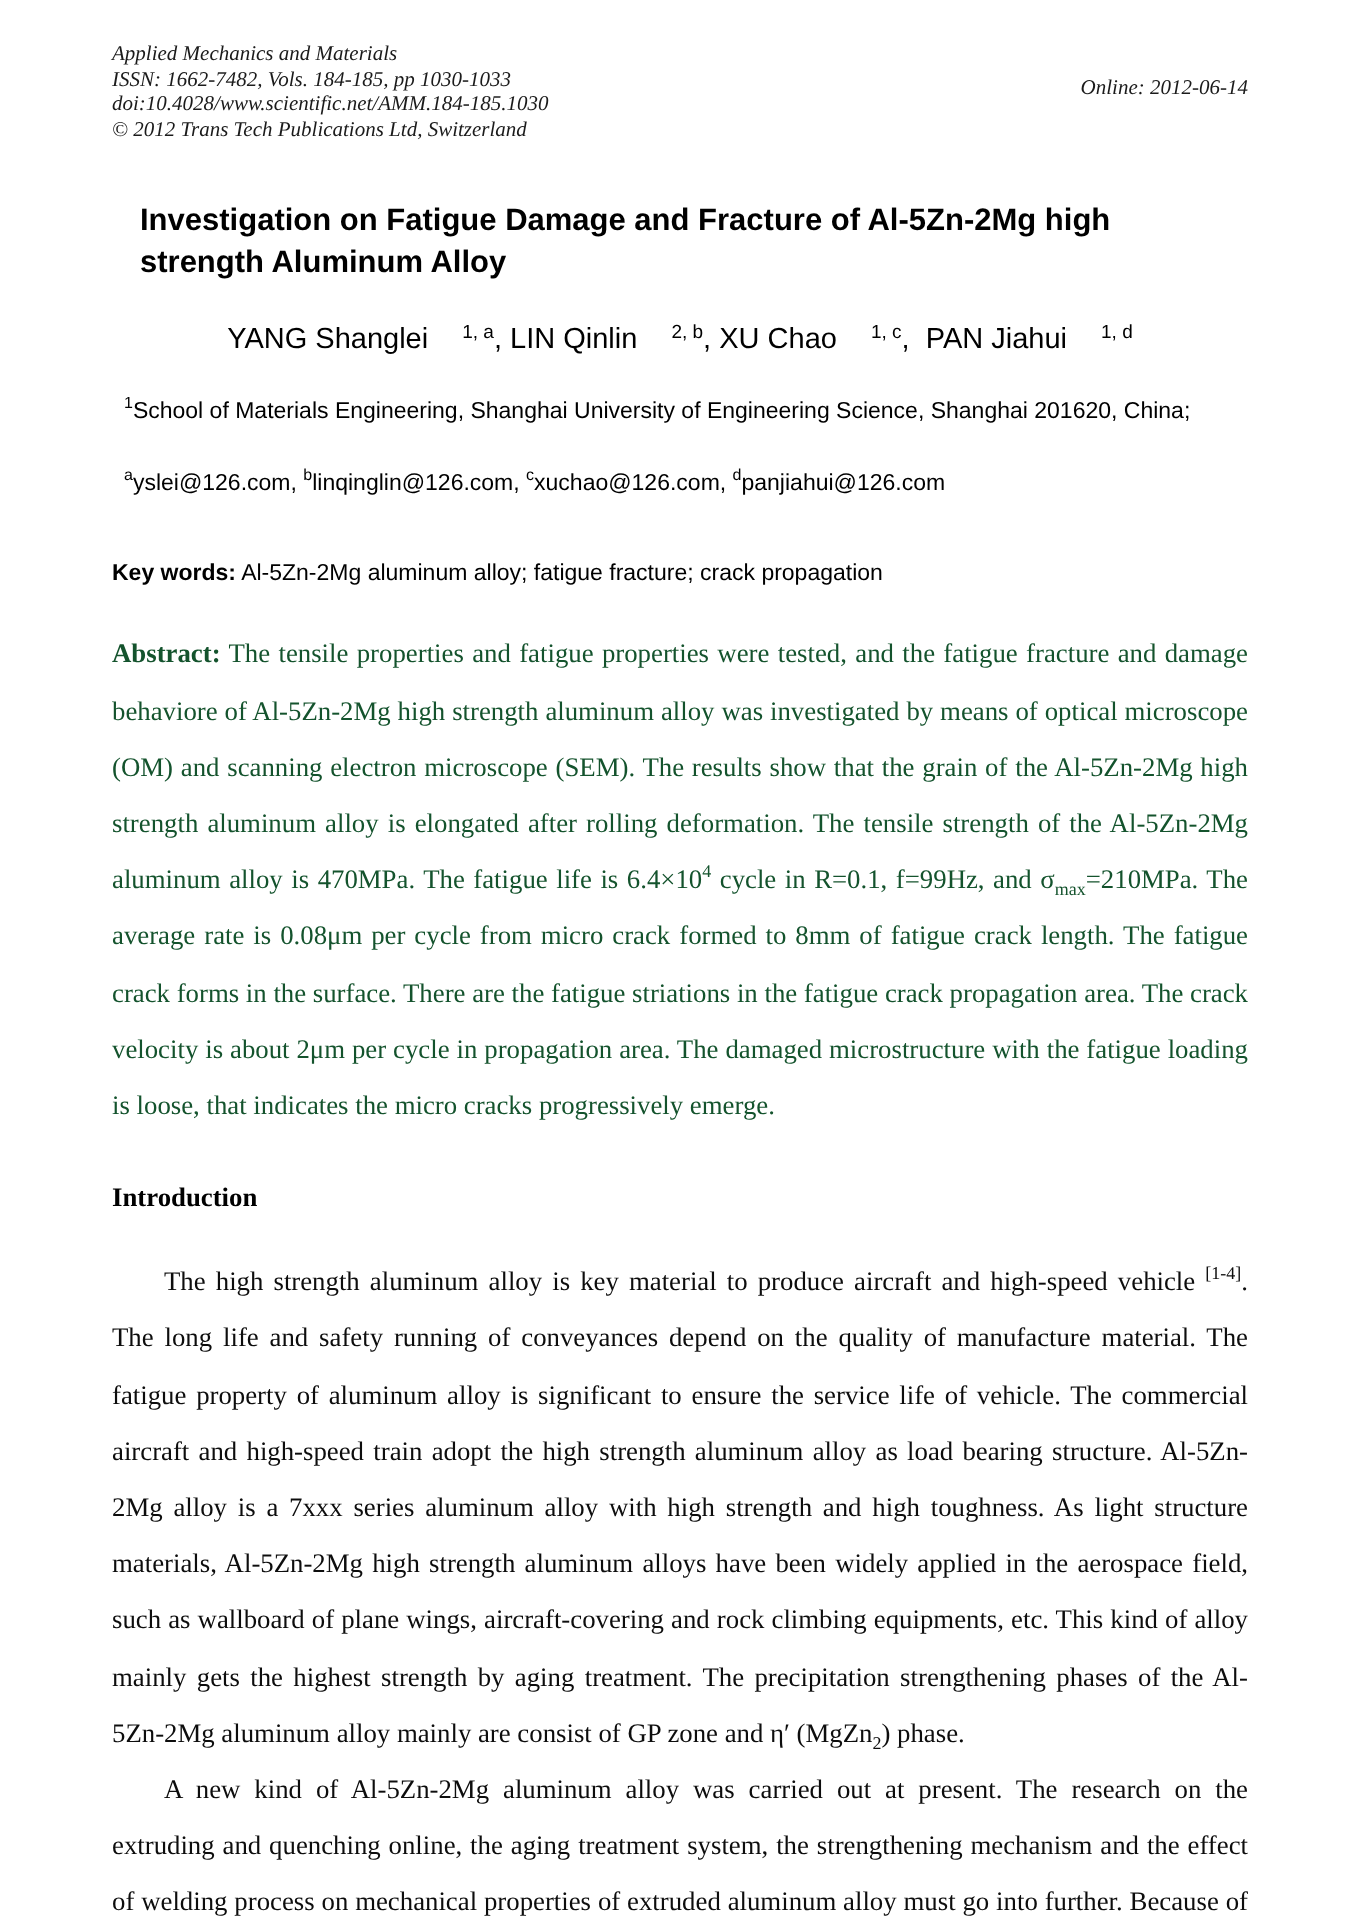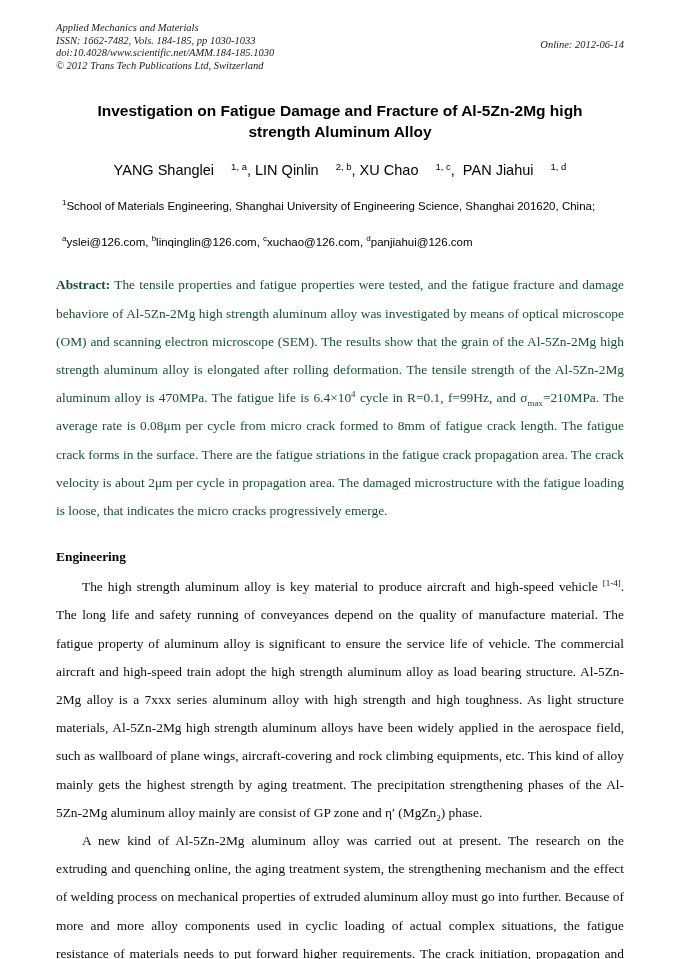--- a/index.html
+++ b/index.html
@@ -42,21 +42,20 @@
     white-space: nowrap;
   }
 
   
   .title {
     margin-top: 28px;
     font-family: "Liberation Sans", "DejaVu Sans", sans-serif;
     font-weight: bold;
     font-size: 15.5px;
     line-height: 21px;
-    text-align: center;
     color: #000;
     padding: 0 14px;
   }
 
   
   .authors {
     margin-top: 18px;
     font-family: "Liberation Sans", "DejaVu Sans", sans-serif;
     font-size: 14.5px;
     line-height: 20px;
@@ -129,21 +128,21 @@
     margin-top: 22px;
     font-family: "Liberation Serif", "DejaVu Serif", serif;
     font-weight: bold;
     font-size: 13.4px;
     line-height: 20px;
     color: #000;
   }
 
   
   .body-par {
-    margin-top: 6px;
+    margin-top: 18px;
     font-family: "Liberation Serif", "DejaVu Serif", serif;
     font-size: 13.4px;
     line-height: 28.2px;
     text-align: justify;
     text-justify: inter-word;
     color: #0d0d0d;
     text-indent: 26px;
   }
   .body-par.tight { margin-top: 0; }
   .nowrap { white-space: nowrap; }
@@ -169,23 +168,24 @@
       <span><span>LIN Qinlin</span><sup>2, b</sup></span>,
       <span><span>XU Chao</span><sup>1, c</sup></span>,&nbsp;
       <span><span>PAN Jiahui</span><sup>1, d</sup></span>
     </div>
 
     <div class="affil"><sup>1</sup><span>School of Materials Engineering, Shanghai University of Engineering Science, Shanghai 201620, China;</span></div>
 
 
     <div class="affil emails"><span class="nowrap"><sup>a</sup><span>yslei@126.com</span></span>, <span class="nowrap"><sup>b</sup><span>linqinglin@126.com</span></span>, <span class="nowrap"><sup>c</sup><span>xuchao@126.com</span></span>, <span class="nowrap"><sup>d</sup><span>panjiahui@126.com</span></span></div>
 
+    <div class="keywords"><span class="kw-label">Key words:</span> <span>Al-5Zn-2Mg aluminum alloy; fatigue fracture; crack propagation</span></div>
 
     <div class="abstract"><span class="ab-label">Abstract:</span> <span>The tensile properties and fatigue properties were tested, and the fatigue fracture and damage behaviore of Al-5Zn-2Mg high strength aluminum alloy was investigated by means of optical microscope (OM) and scanning electron microscope (SEM). The results show that the grain of the Al-5Zn-2Mg high strength aluminum alloy is elongated after rolling deformation. The tensile strength of the Al-5Zn-2Mg aluminum alloy is 470MPa. The fatigue life is 6.4×10</span><sup>4</sup><span> cycle in R=0.1, f=99Hz, and σ</span><sub>max</sub><span>=210MPa. The average rate is 0.08μm per cycle from micro crack formed to 8mm of fatigue crack length. The fatigue crack forms in the surface. There are the fatigue striations in the fatigue crack propagation area. The crack velocity is about 2μm per cycle in propagation area. The damaged microstructure with the fatigue loading is loose, that indicates the micro cracks progressively emerge.</span></div>
 
-    <div class="section-head">Engineering</div>
+    <div class="section-head">Introduction</div>
 
     <div class="body-par"><span>The high strength aluminum alloy is key material to produce aircraft and high-speed vehicle </span><sup>[1-4]</sup><span>. The long life and safety running of conveyances depend on the quality of manufacture material. The fatigue property of aluminum alloy is significant to ensure the service life of vehicle. The commercial aircraft and high-speed train adopt the high strength aluminum alloy as load bearing structure. Al-5Zn-2Mg alloy is a 7xxx series aluminum alloy with high strength and high toughness. As light structure materials, Al-5Zn-2Mg high strength aluminum alloys have been widely applied in the aerospace field, such as wallboard of plane wings, aircraft-covering and rock climbing equipments, etc. This kind of alloy mainly gets the highest strength by aging treatment. The precipitation strengthening phases of the Al-5Zn-2Mg aluminum alloy mainly are consist of GP zone and η′ (MgZn</span><sub>2</sub><span>) phase.</span></div>
 
     <div class="body-par tight">A new kind of Al-5Zn-2Mg aluminum alloy was carried out at present. The research on the extruding and quenching online, the aging treatment system, the strengthening mechanism and the effect of welding process on mechanical properties of extruded aluminum alloy must go into further. Because of more and more alloy components used in cyclic loading of actual complex situations, the fatigue resistance of materials needs to put forward higher requirements. The crack initiation, propagation and microstructure on fatigue performance research have made some progress.</div>
 
   </div>
 </div>
 
 </body></html>

